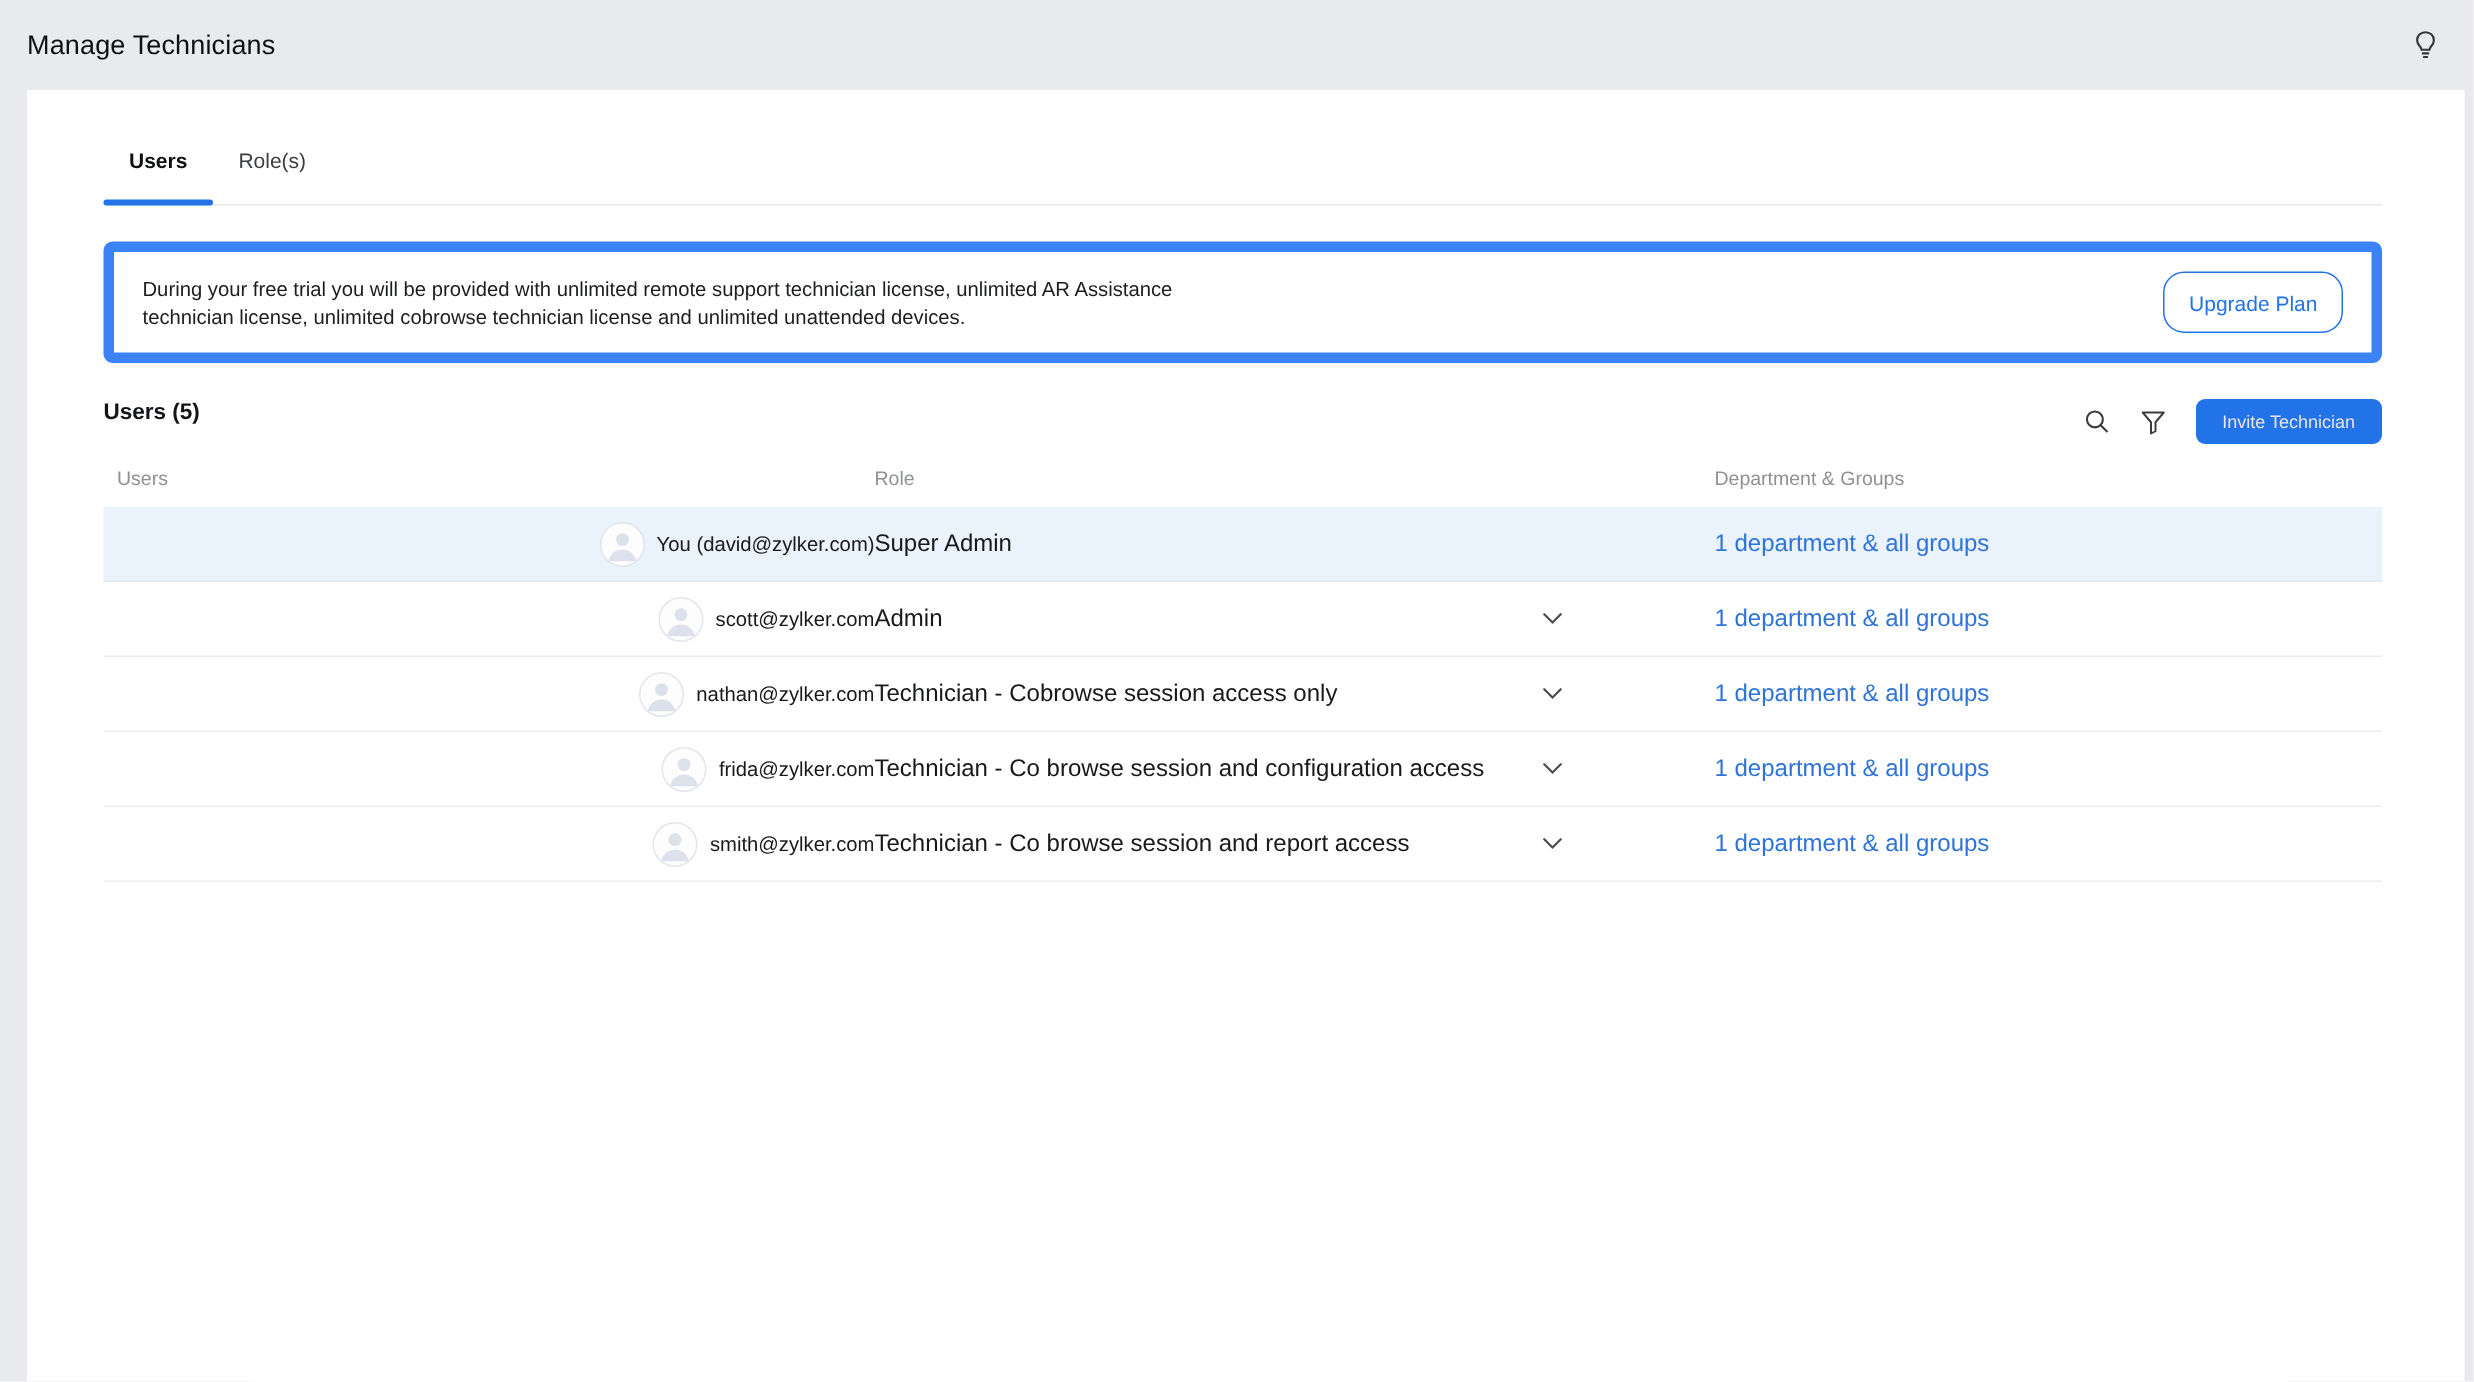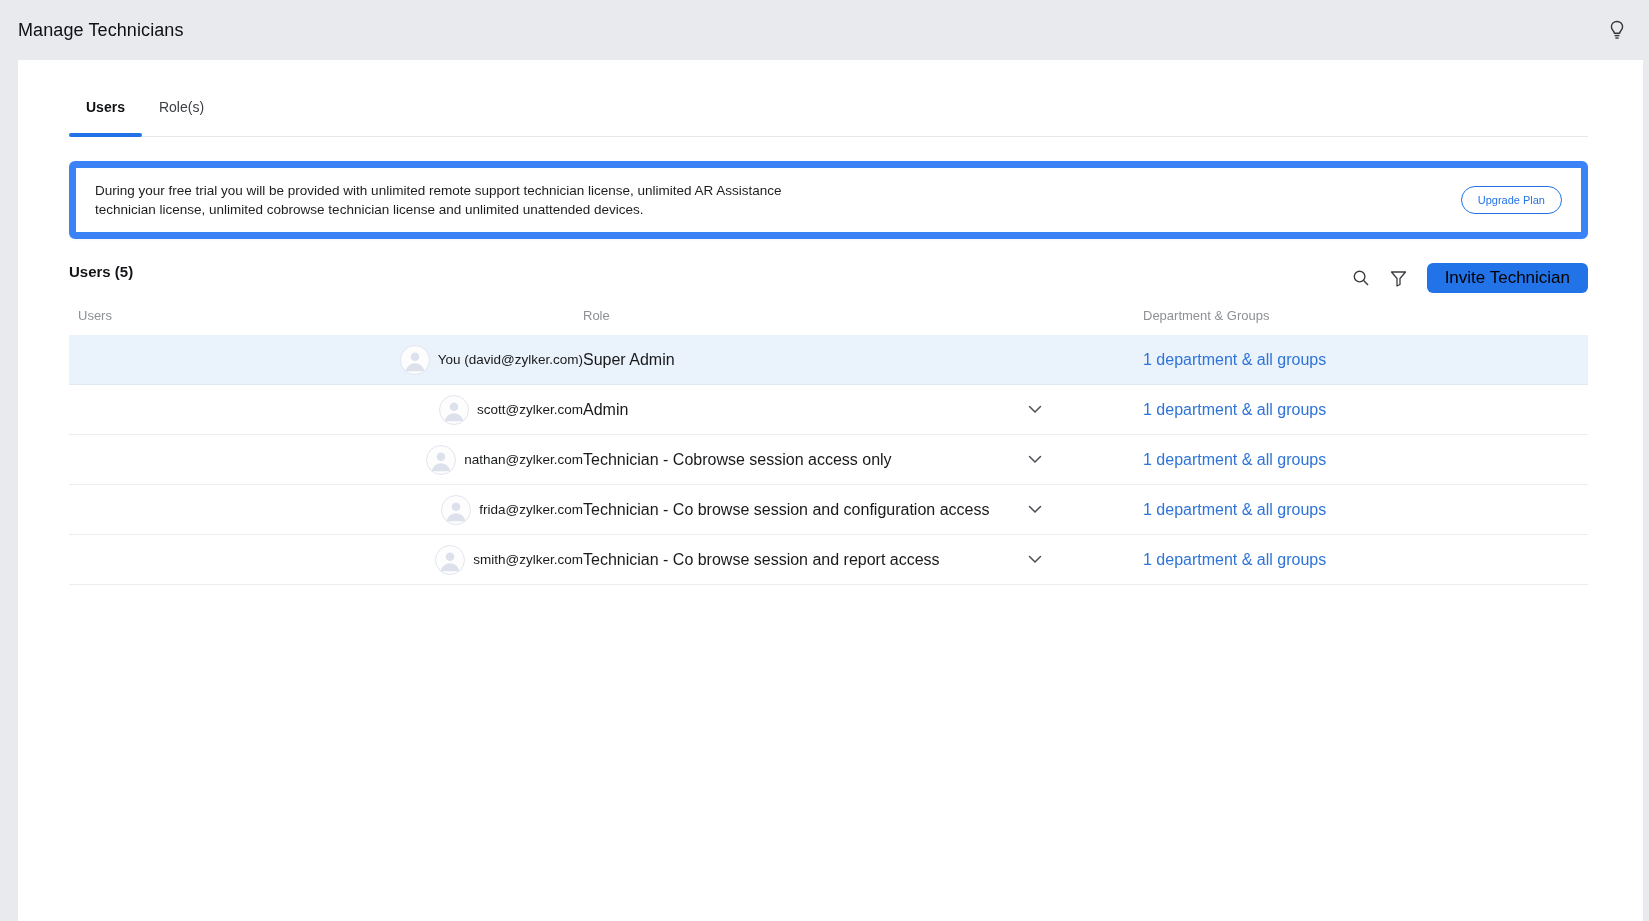--- a/index.html
+++ b/index.html
@@ -53,39 +53,39 @@
     border:7px solid #3b82f6;
     border-radius:6px;
     box-shadow:0 1px 3px rgba(0,0,0,0.04);
     padding:13px 19px;
     min-height:68px;
     display:flex; align-items:center; justify-content:space-between;
   }
   .banner-text { font-size:13.5px; line-height:19px; color:#1c1d1f; max-width:725px; }
   .btn-outline {
     border:1px solid var(--accent); background:#fff; color:var(--accent);
-    font-size:11px; border-radius:14px;
-    padding:0 16px; height:28px; line-height:26px;
+    font-size:14px; border-radius:14px;
+    padding:0 16px; height:41px; line-height:26px;
     cursor:pointer; white-space:nowrap;
     font-family:inherit;
   }
 
   
   .list-header {
     margin-top:24px; height:30px;
     display:flex; justify-content:space-between;
   }
   .list-title { font-size:15px; font-weight:bold; color:#141518; }
   .list-actions { display:flex; align-items:center; }
   .icon-btn { width:24px; height:24px; display:flex; align-items:center; justify-content:center; cursor:pointer; }
   .icon-btn + .icon-btn { margin-left:14px; }
   .btn-primary {
     margin-left:16px;
-    background:var(--accent); color:#000000; border:none;
-    font-size:17px; border-radius:6px;
+    background:var(--accent); color:#e5e5e5; border:none;
+    font-size:12px; border-radius:6px;
     height:30px; padding:0 18px; cursor:pointer;
     font-family:inherit;
   }
 
   
   .table { margin-top:2px; }
   .grid-row {
     display:grid;
     grid-template-columns:514px 445px 115px 1fr;
     align-items:center;

